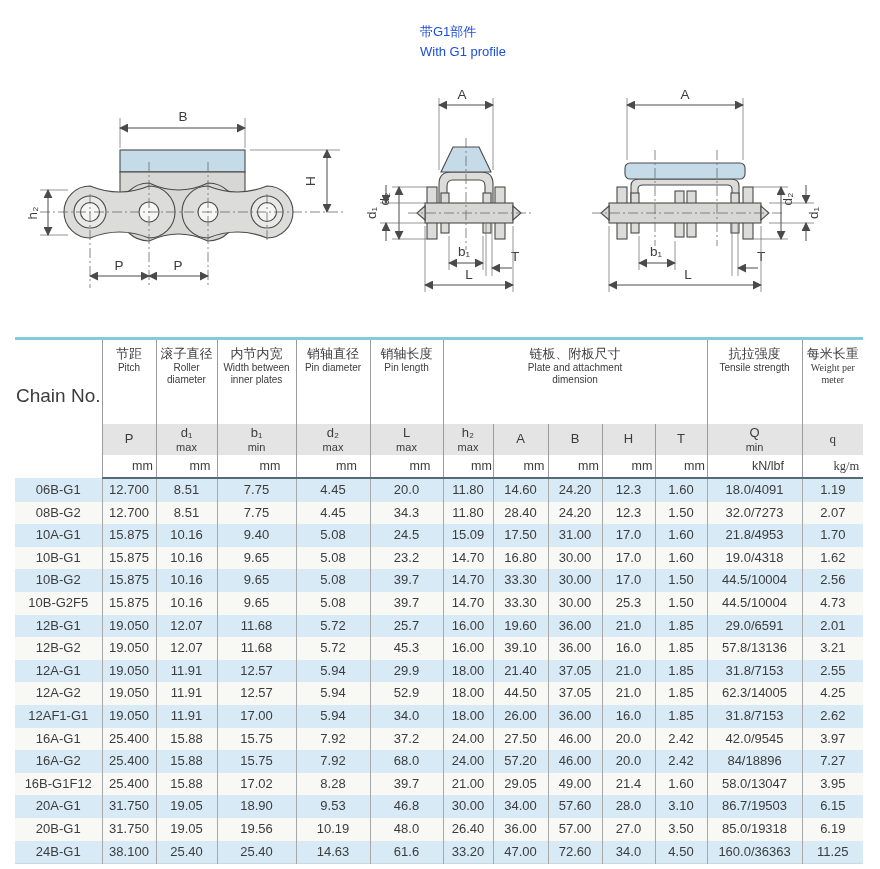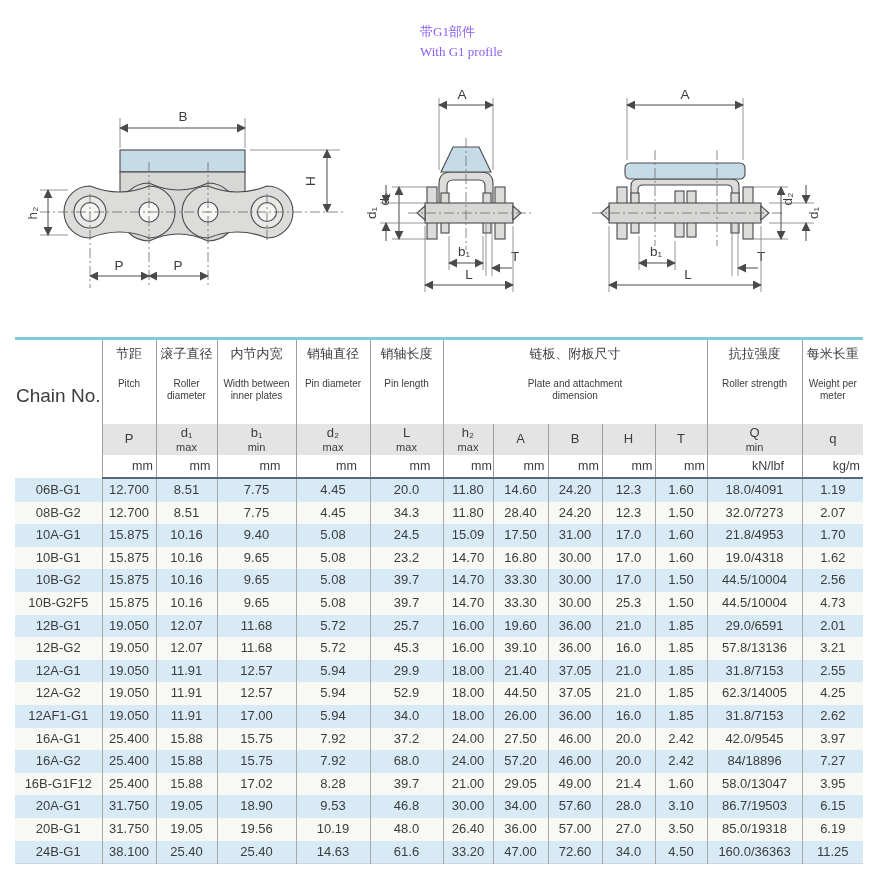--- a/index.html
+++ b/index.html
@@ -1,44 +1,44 @@
 <!DOCTYPE html>
 <html><head>
 <meta charset="utf-8">
 <style>
   html,body{margin:0;padding:0;background:#ffffff;}
   body{width:880px;height:869px;position:relative;overflow:hidden;
        font-family:"Liberation Sans",sans-serif;color:#3c3c3c;}
   .stage{position:absolute;inset:0;}
 
   
-  .fig-label{position:absolute;font-size:13px;line-height:1.5;color:#8b5cf6;font-family:Liberation Serif, serif;}
+  .fig-label{position:absolute;font-size:13px;line-height:1.5;color:#1d4ed8;}
 
   
   svg text{font-family:"Liberation Sans",sans-serif;font-size:13.5px;fill:#3c3c3c;}
   .shape{stroke:#4a4a4a;stroke-width:1.1;}
   .fill-blue{fill:#c5dbe8;}
   .fill-block{fill:#d7d7d5;}
   .fill-plate{fill:#dcdcda;}
   .fill-roller{fill:#e8e8e6;}
   .fill-hole{fill:#f6f6f4;}
   .ext{stroke:#787878;stroke-width:0.8;fill:none;}
   .dim{stroke:#4a4a4a;stroke-width:1;fill:none;}
   .cl{stroke:#6a6a6a;stroke-width:0.8;fill:none;stroke-dasharray:10 3 2 3;}
 
   
   table.spec{position:absolute;left:15px;top:337px;width:848px;
     border-collapse:collapse;table-layout:fixed;
     border-top:3px solid #82ccd9;border-bottom:1px solid #ccd9df;}
   .spec th,.spec td{padding:0;font-weight:normal;}
   .spec thead th{border-right:1px solid #9c9c9c;color:#3c3c3c;}
-  .spec thead tr th:last-child{border-right:none;}
+  .spec thead tr th:last-child{border-right:none;font-family:Liberation Serif, serif;}
   tr.h1 th{vertical-align:top;padding-top:6px;height:78px;font-size:13px;line-height:1.22;}
   tr.h1 th.chain-th{vertical-align:middle;padding:0 0 26px 0;font-size:19px;}
-  .zh{font-size:13px;margin-bottom:16px;}
+  .zh{font-size:13px;margin-bottom:0;}
   .en{font-size:10px;}
   .en.w110{max-width:112px;margin:0 auto;}
   .en.w70{max-width:72px;margin:0 auto;}
   .en.w52{max-width:54px;margin:0 auto;}
   tr.h2 th{background:#e4e4e4;height:31px;font-size:13px;line-height:1.12;vertical-align:middle;}
   tr.h2 .qual{font-size:11px;}
   tr.h2 .qual:empty{display:none;}
   tr.h3 th{height:22px;font-size:12.5px;vertical-align:middle;border-bottom:2px solid #556b78;padding-left:27px;}
   .spec tbody td{height:22.6px;line-height:22.6px;text-align:center;font-size:13px;
     color:#3c3c3c;border-right:1px solid #a8a8a8;white-space:nowrap;overflow:hidden;}
@@ -240,21 +240,21 @@
         <th>
           <div class="zh">销轴长度</div>
           <div class="en">Pin length</div>
         </th>
         <th colspan="5">
           <div class="zh">链板、附板尺寸</div>
           <div class="en w110">Plate and attachment dimension</div>
         </th>
         <th>
           <div class="zh">抗拉强度</div>
-          <div class="en w70">Roller strength</div>
+          <div class="en w70">Tensile strength</div>
         </th>
         <th>
           <div class="zh">每米长重</div>
           <div class="en w52">Weight per meter</div>
         </th>
       </tr>
       <tr class="h2">
         <th>
             <div class="sym">P</div>
           </th>

